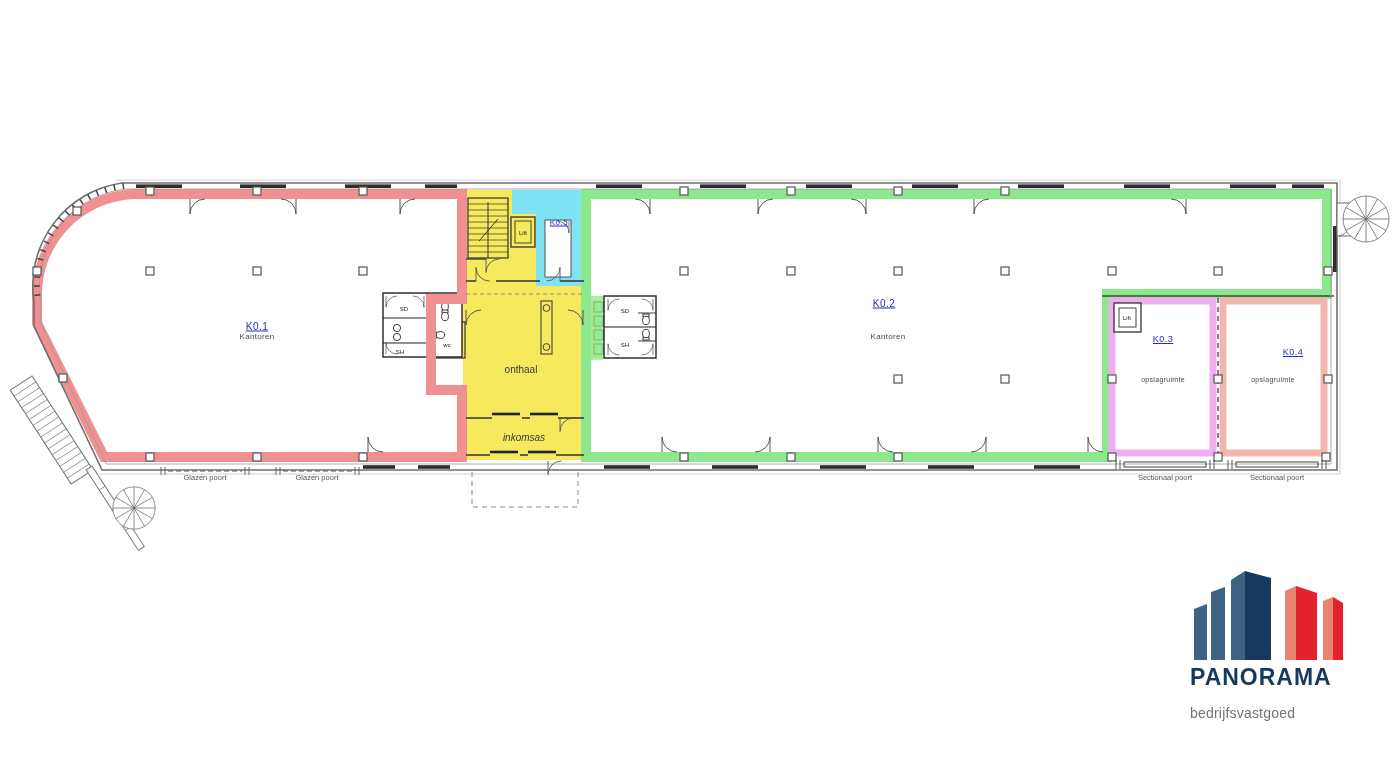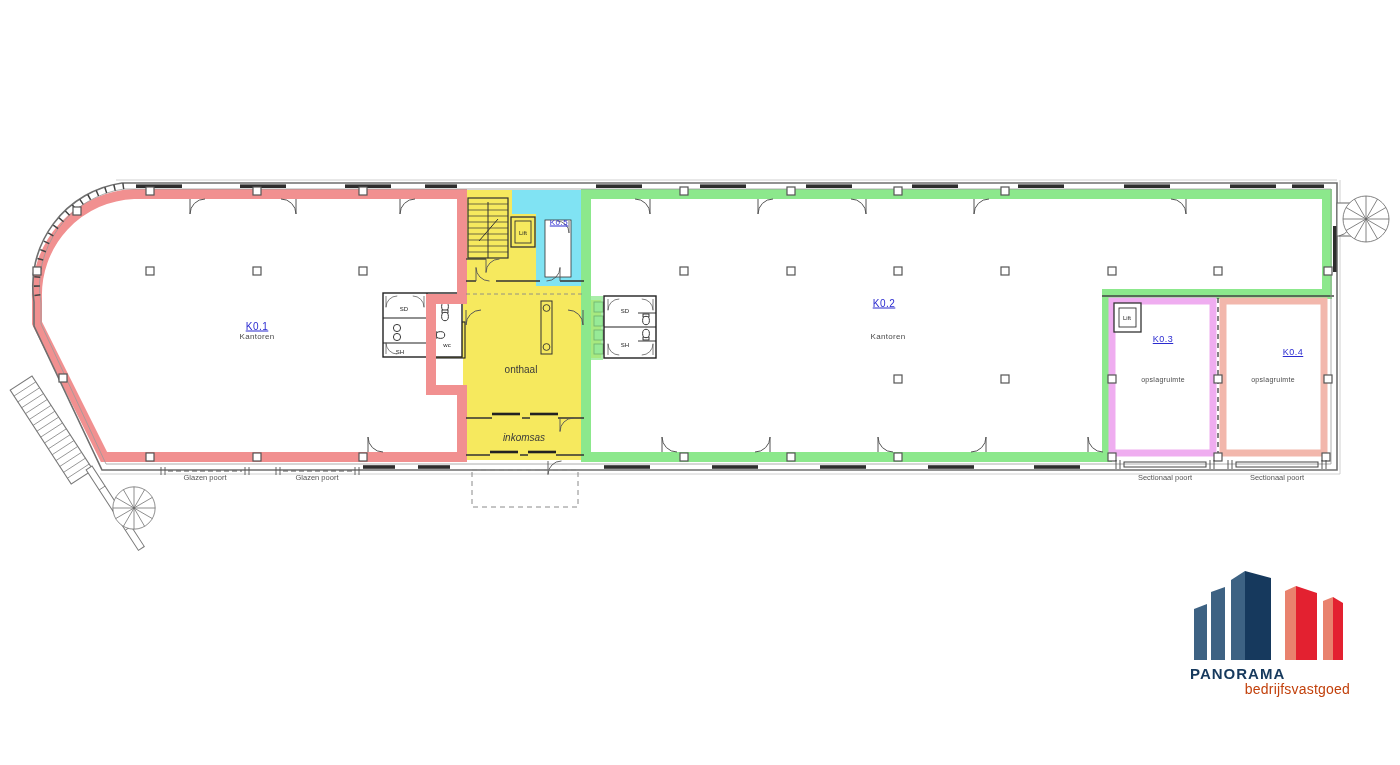--- a/index.html
+++ b/index.html
@@ -8,24 +8,24 @@
   #plan-svg{position:absolute;left:0;top:0;}
   .lbl{position:absolute;transform:translate(-50%,-50%);white-space:nowrap;
        font-family:"Liberation Sans", sans-serif;color:#3a3a3a;}
   .zone-code{color:#2b2bd0;font-size:10px;letter-spacing:.5px;text-decoration:underline;}
   .zone-code.sm{font-size:9px;}
   .zone-sub{font-size:8px;color:#4a4a4a;letter-spacing:.3px;}
   .room-lbl{font-size:10px;color:#3a3a3a;}
   .door-lbl{font-size:7.5px;color:#555;}
   
   #logo{position:absolute;left:1190px;top:560px;width:162px;height:150px;}
-  #logo .wordmark{margin-top:2px;font-size:15px;font-weight:bold;color:#16395d;
+  #logo .wordmark{margin-top:2px;font-size:23px;font-weight:bold;color:#16395d;
                   letter-spacing:1px;line-height:1;}
-  #logo .tagline{text-align:right;font-size:14px;color:#c2410c;letter-spacing:.2px;
-                 line-height:1;margin-top:1px;padding-right:2px;}
+  #logo .tagline{text-align:left;font-size:14px;color:#737373;letter-spacing:.2px;
+                 line-height:1;margin-top:17px;padding-right:2px;}
 </style>
 </head>
 <body>
 
 <div id="stage">
 
 <svg id="plan-svg" width="1400" height="765" viewBox="0 0 1400 765">
   <defs>
     <g id="door" stroke="#555" stroke-width="1" fill="none">
       <path d="M0,0 L0,15 A15,15 0 0 1 15,0"></path>

